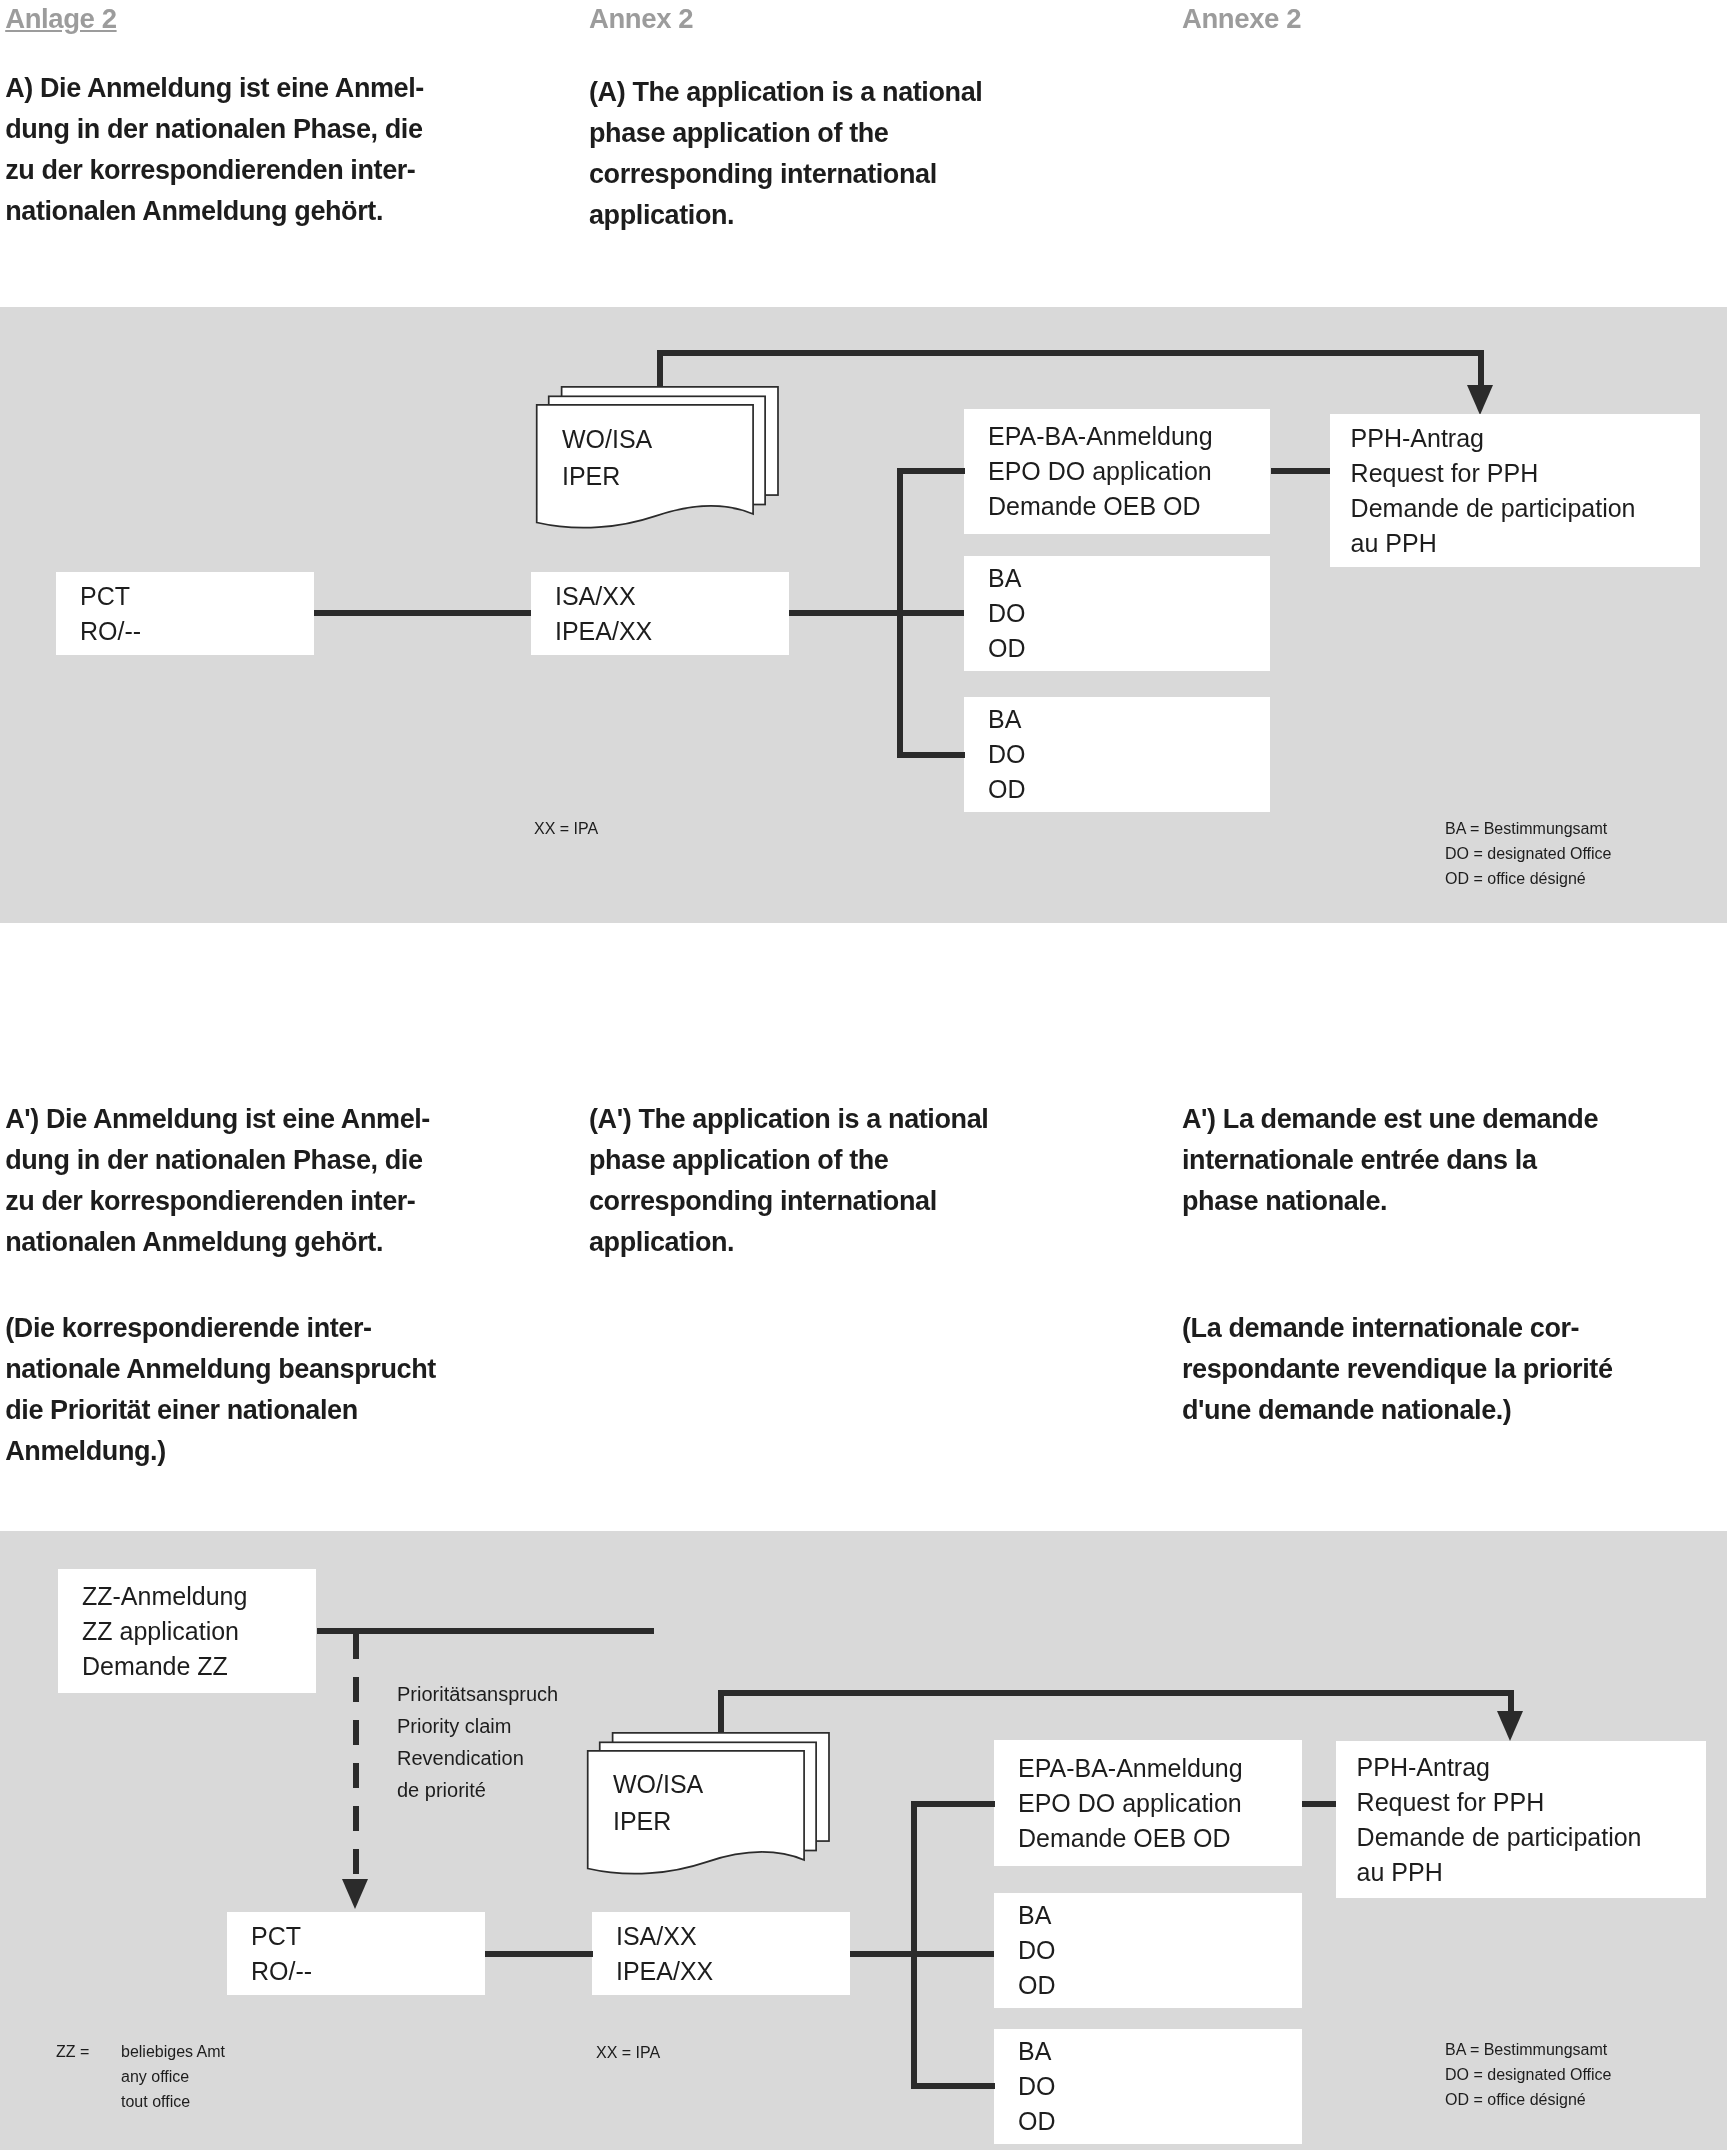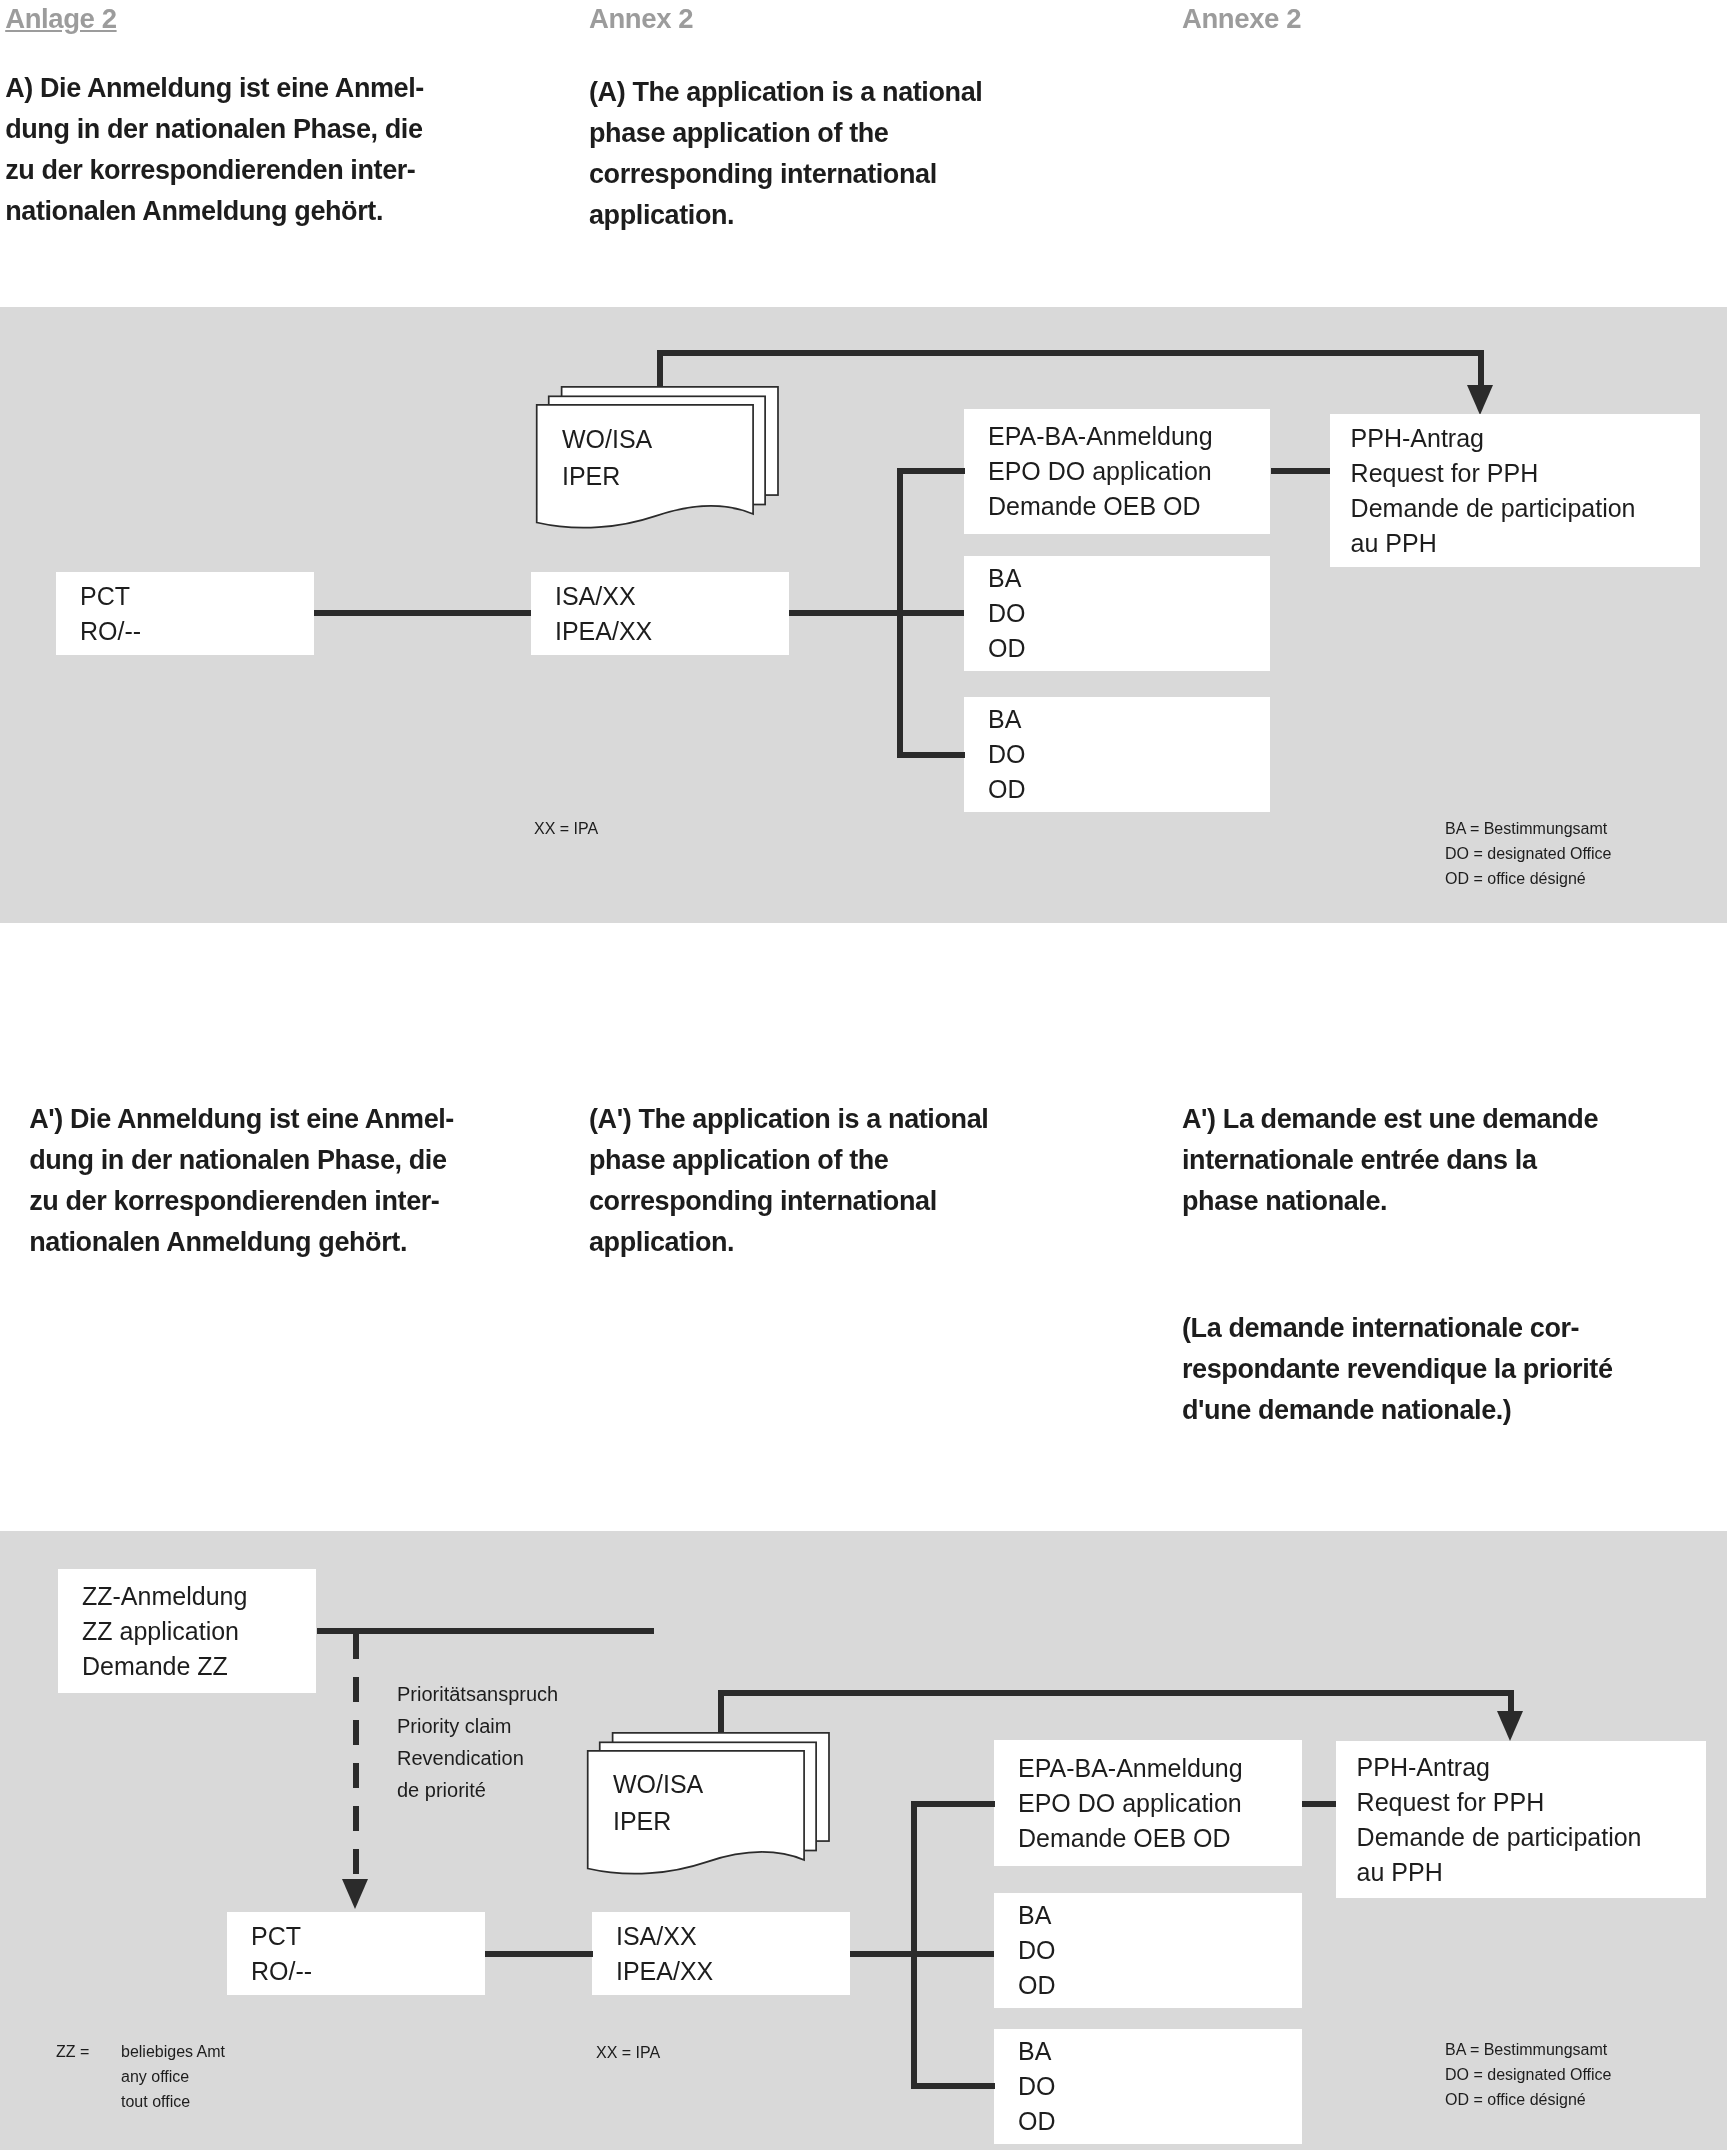--- a/index.html
+++ b/index.html
@@ -118,32 +118,36 @@
   <div class="vline" style="left:897px;top:468px;height:289px;"></div>
   <div class="hline" style="left:897px;top:468px;width:68px;"></div>
   <div class="hline" style="left:1271px;top:468px;width:59px;"></div>
   <div class="hline" style="left:897px;top:752px;width:68px;"></div>
 
   <div class="legend" style="left:534px;top:816px;">XX = IPA</div>
   <div class="legend" style="left:1445px;top:816px;">BA  =  Bestimmungsamt
 DO =  designated Office
 OD =  office désigné</div>
 
-  <div class="para" style="left:5.2px;top:1099px;width:572px;margin-left:24px;">A') Die Anmeldung ist eine Anmel-
+  <div class="para" style="left:5.2px;top:1099px;width:572px;">A') Die Anmeldung ist eine Anmel-
 dung in der nationalen Phase, die
 zu der korrespondierenden inter-
 nationalen Anmeldung gehört.</div>
   <div class="para" style="left:589px;top:1099px;width:572px;">(A') The application is a national
 phase application of the
 corresponding international
 application.</div>
   <div class="para" style="left:1182px;top:1099px;width:555px;">A') La demande est une demande
 internationale entrée dans la
 phase nationale.</div>
 
+  <div class="para" style="left:5.2px;top:1308px;width:572px;">(Die korrespondierende inter-
+nationale Anmeldung beansprucht
+die Priorität einer nationalen
+Anmeldung.)</div>
   <div class="para" style="left:1182px;top:1308px;width:555px;">(La demande internationale cor-
 respondante revendique la priorité
 d'une demande nationale.)</div>
 
   <div class="box" style="left:58px;top:1569px;width:258px;height:124px;"><span>ZZ-Anmeldung
 ZZ application
 Demande ZZ</span></div>
   <div class="hline" style="left:317px;top:1628px;width:337px;"></div>
 
   <div class="dash-line" style="left:353px;top:1634px;height:242px;"></div>

